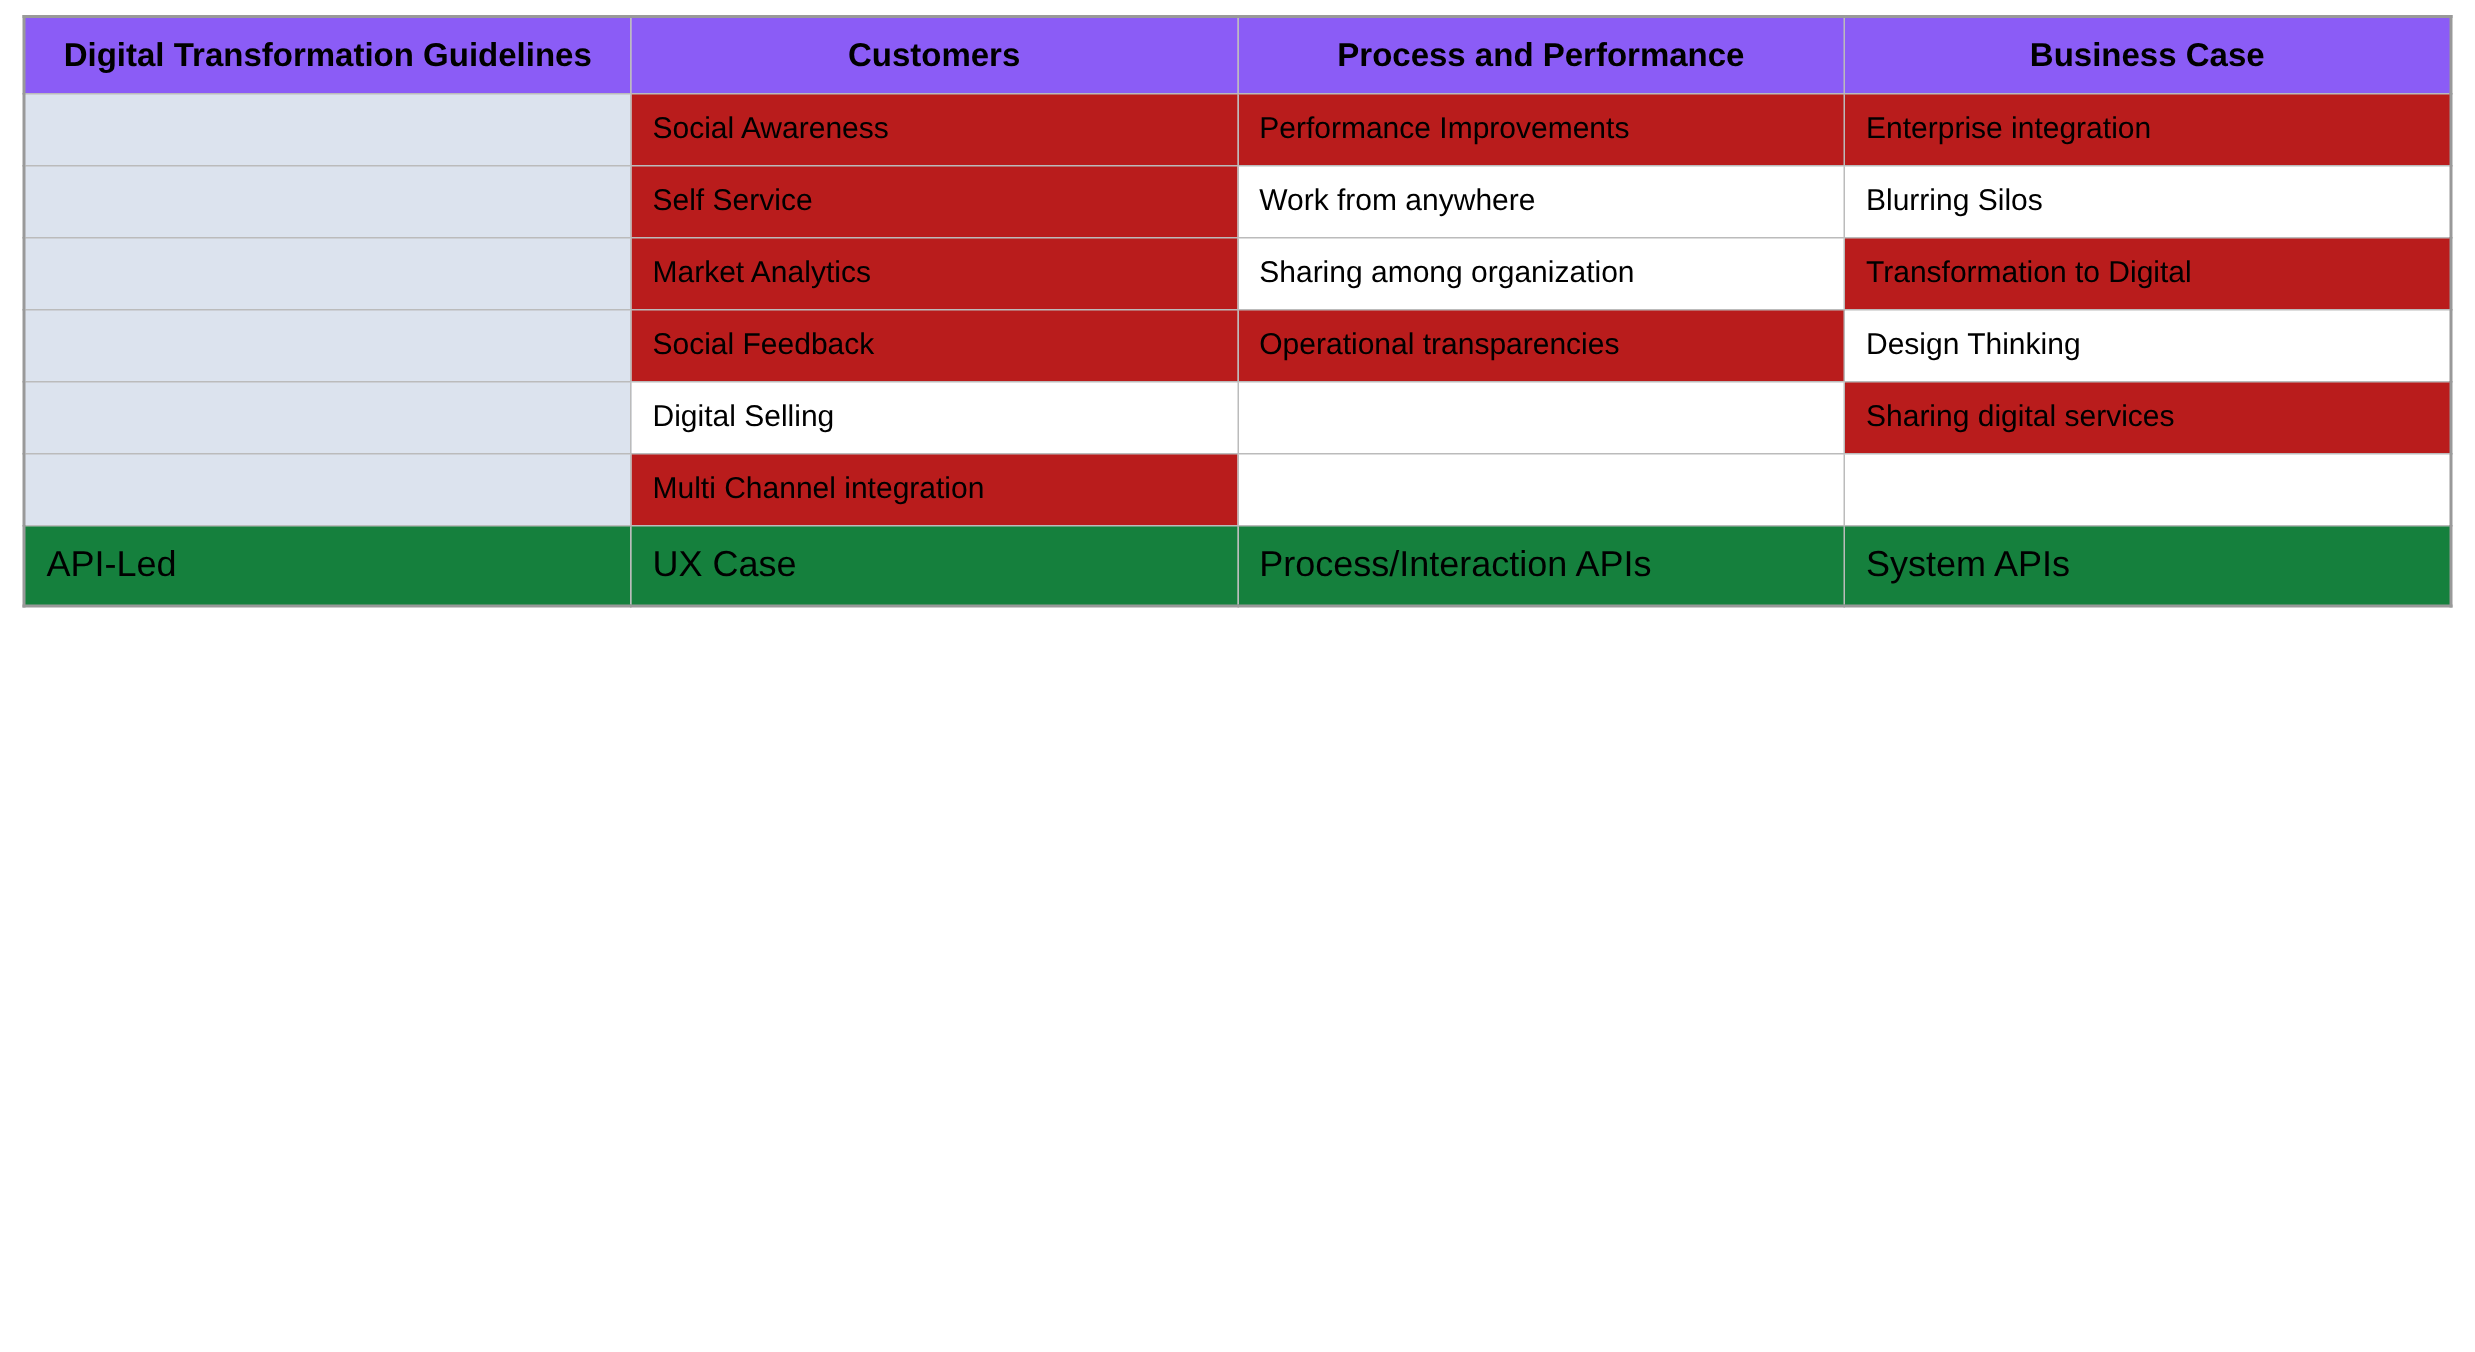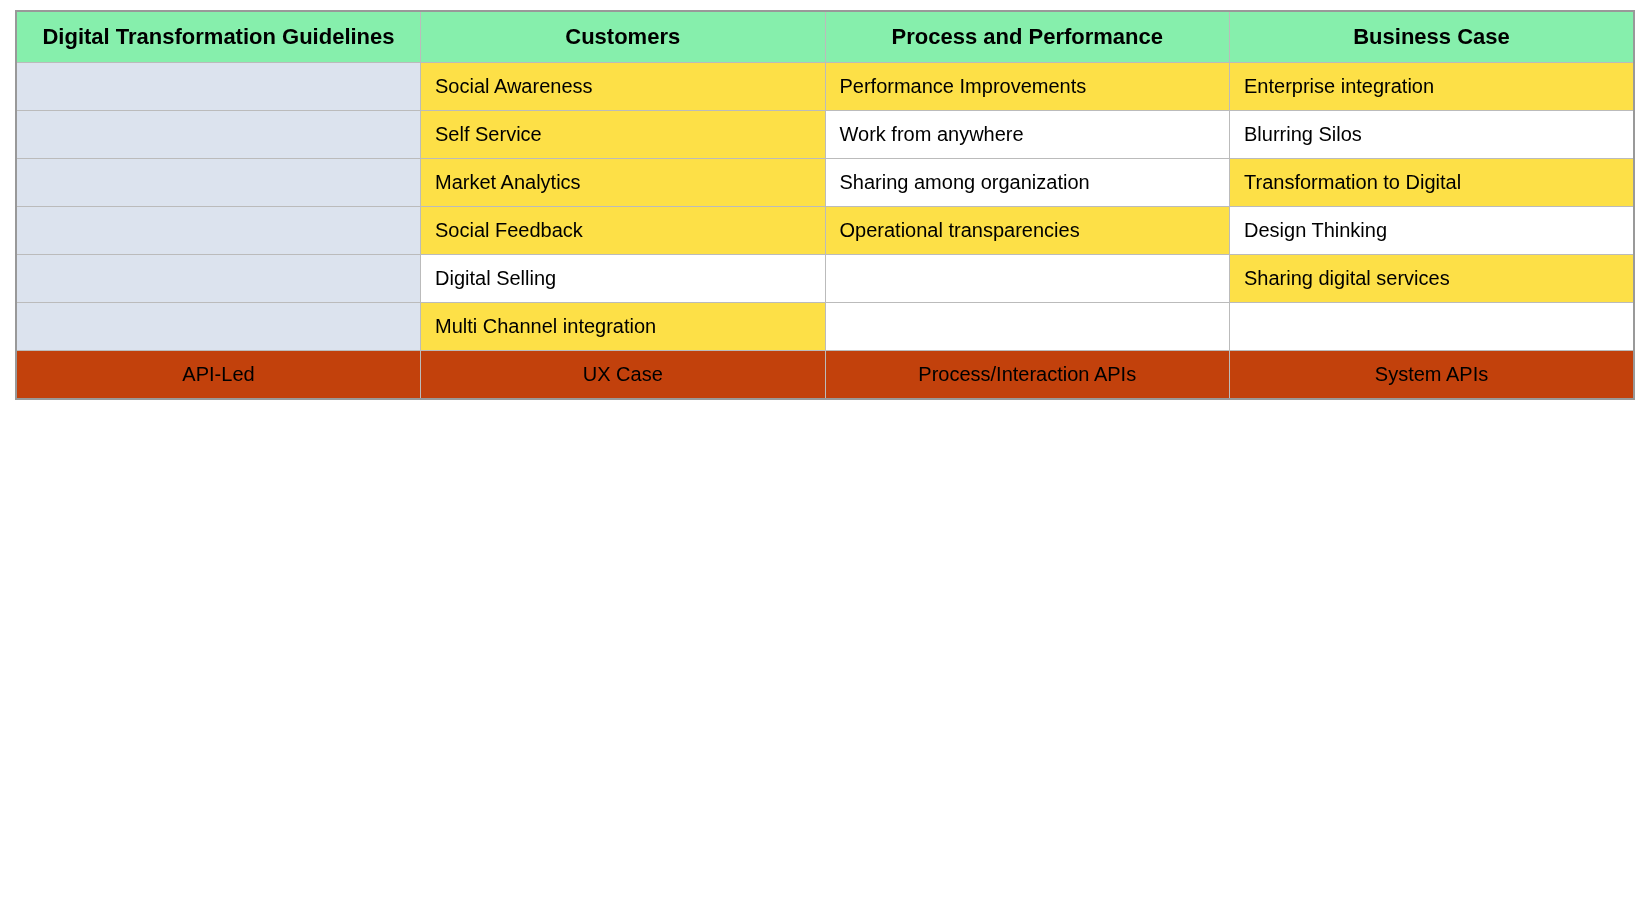--- a/index.html
+++ b/index.html
@@ -28,34 +28,33 @@
       font-size: 20px;
       line-height: 1.35;
     }
     .col-1 { width: 25%; }
     .col-2 { width: 25%; }
     .col-3 { width: 25%; }
     .col-4 { width: 25%; }
 
     
     thead th {
-      background-color: #86efac;
+      background-color: #8b5cf6;
       font-weight: bold;
       font-size: 22px;
       vertical-align: top;
     }
 
     
-    .yellow { background-color: #fde047; }
+    .yellow { background-color: #b91c1c; }
 
     
     .api-row td {
-      background-color: #c2410c;
-      font-size: 20px;
-      text-align: center;
+      background-color: #15803d;
+      font-size: 24px;
     }
     .empty-grey { background-color: #dce3ee; }
   </style>
 </head>
 <body>
 
 <div class="table-wrapper">
   <table>
     <thead>
       <tr>

